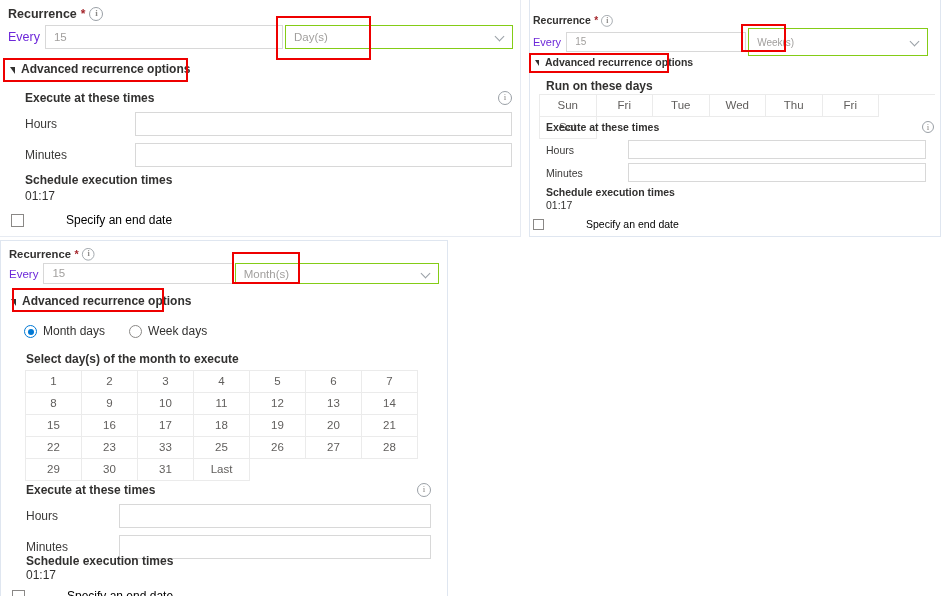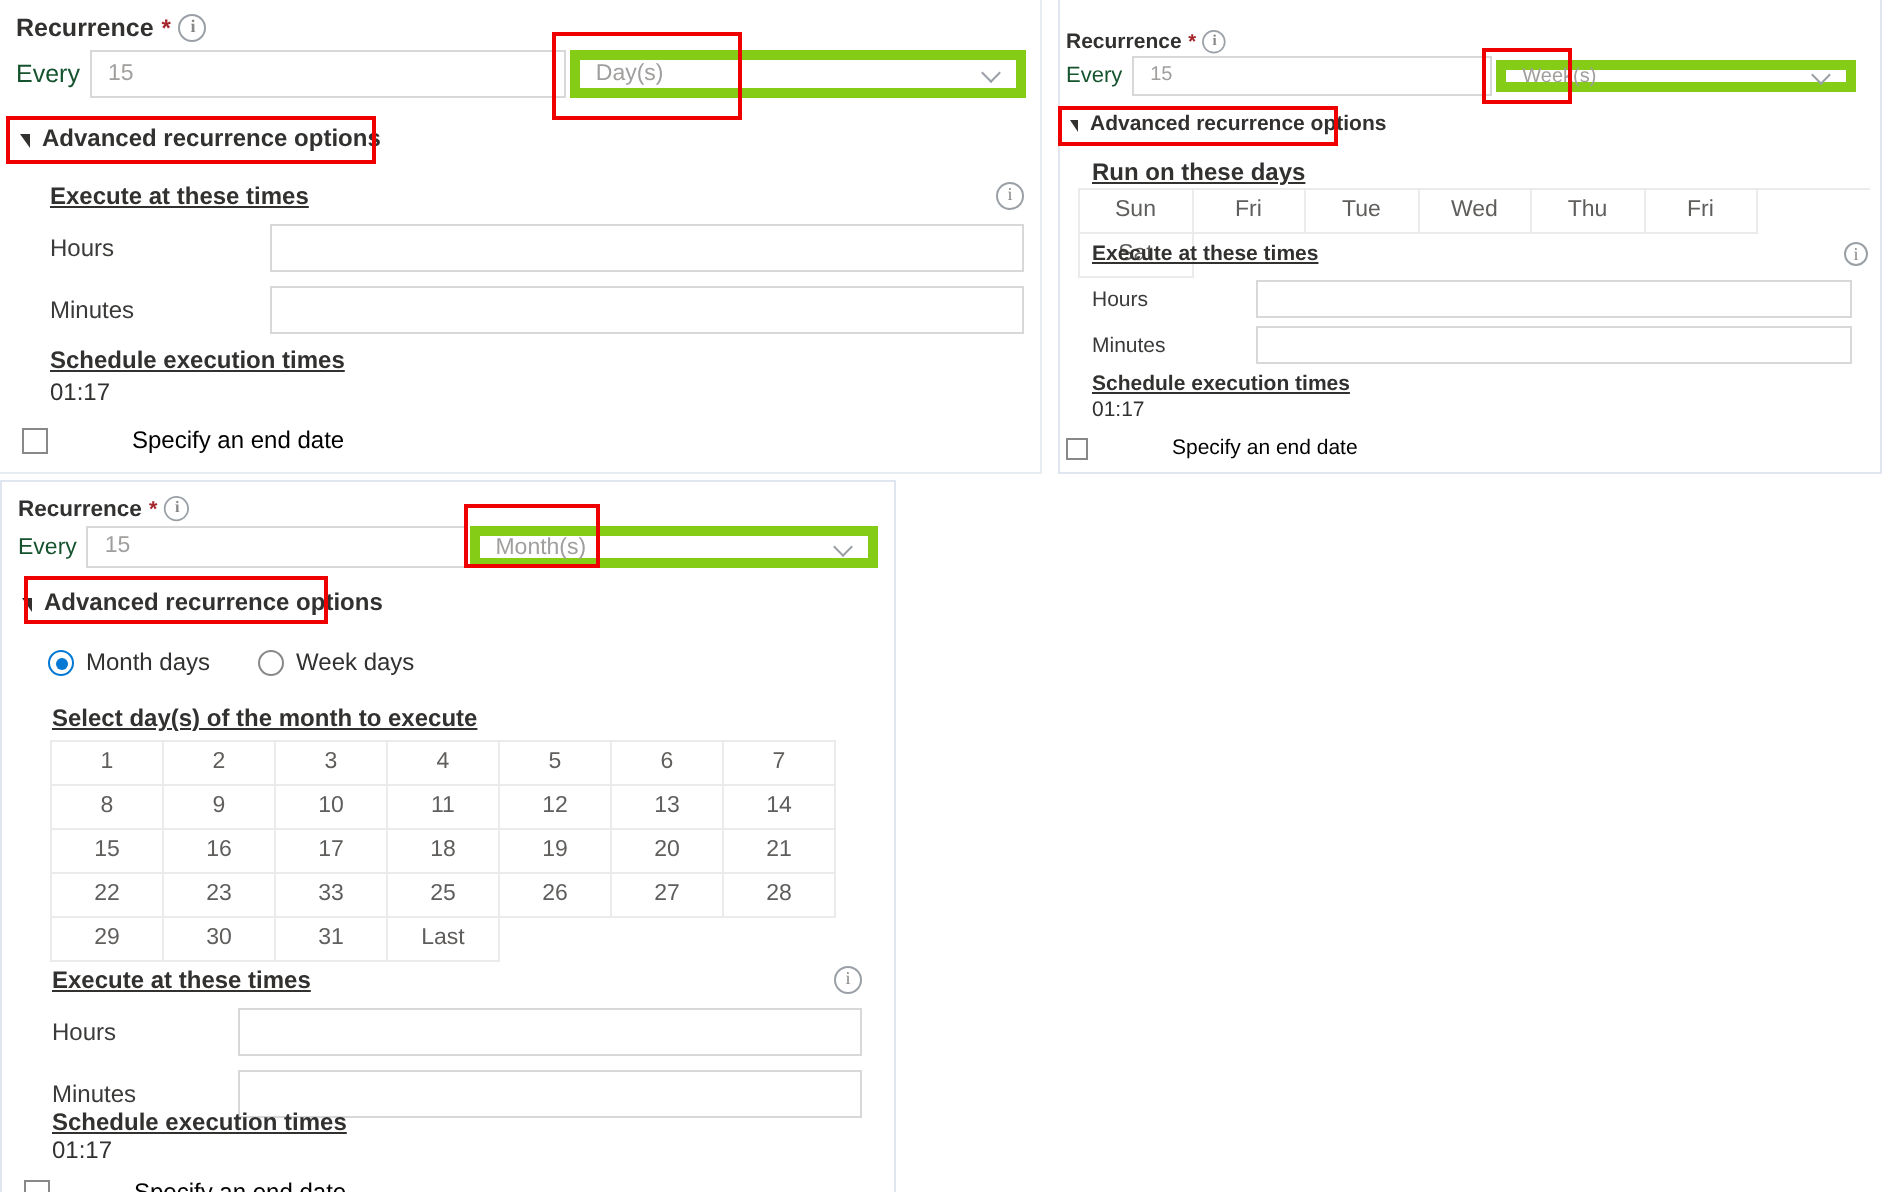--- a/index.html
+++ b/index.html
@@ -68,36 +68,36 @@
     left: 0; right: 0; top: -1px;
     text-align: center;
     font-size: 9px;
     font-style: normal;
     font-family: "Liberation Serif", serif;
     color: #8a8886;
     line-height: 12px;
   }
 
   .every-row { display: flex; align-items: center; }
-  .every-text { font-size: 12.5px; color: #14532d; margin-right: 5px; }
+  .every-text { font-size: 12.5px; color: #6d28d9; margin-right: 5px; }
 
   .txt-field {
     box-sizing: border-box;
     border: 1px solid #d8d8d8;
     background: #fff;
     height: 24px;
     font-size: 11.5px;
     color: #a19f9d;
     line-height: 22px;
     padding: 0 8px;
     font-family: "Liberation Sans", sans-serif;
   }
   .combo {
     box-sizing: border-box;
-    border: 5px solid #84cc16;
+    border: 1px solid #84cc16;
     background: #fff;
     height: 24px;
     display: flex;
     align-items: center;
     justify-content: space-between;
     padding: 0 6px 0 8px;
     font-size: 11.5px;
     color: #a19f9d;
     text-align: right;
   }
@@ -128,21 +128,20 @@
     width: 0; height: 0;
     border-left: 5px solid transparent;
     border-top: 7px solid #323130;
     margin-top: 2px;
   }
 
   .section-link {
     font-size: 12px;
     font-weight: bold;
     color: #323130;
-    text-decoration: underline;
     display: inline-block;
     text-align: center;
   }
   .sub-label {
     font-size: 12px;
     color: #3b3a39;
   }
   .plain-val { font-size: 12px; color: #323130; }
 
   
@@ -259,21 +258,21 @@
 
   <div style="position:absolute;left:3px;top:15px;transform:scale(0.84);transform-origin:left top;" class="rec-label">
     <span>Recurrence</span>
     <span class="req-star">*</span>
     <span class="info-icon"></span>
   </div>
 
   <div style="position:absolute;left:3px;top:28px;width:400px;" class="every-row">
     <span class="every-text" style="font-size:11px;">Every</span>
     <div class="txt-field" style="width:180px;height:20px;line-height:18px;font-size:10px;">15</div>
-    <div class="combo" style="width:180px;height:16px;font-size:10px;margin-left:2px;">
+    <div class="combo" style="width:180px;height:28px;font-size:10px;margin-left:2px;">
       <span>Week(s)</span>
       <span class="chev"></span>
     </div>
   </div>
 
   <div style="position:absolute;left:5px;top:56px;" class="adv-toggle" style2="">
     <span class="tri-down" style="border-left-width:4px;border-top-width:6px;"></span>
     <span style="font-size:10.5px;">Advanced recurrence options</span>
   </div>
 

